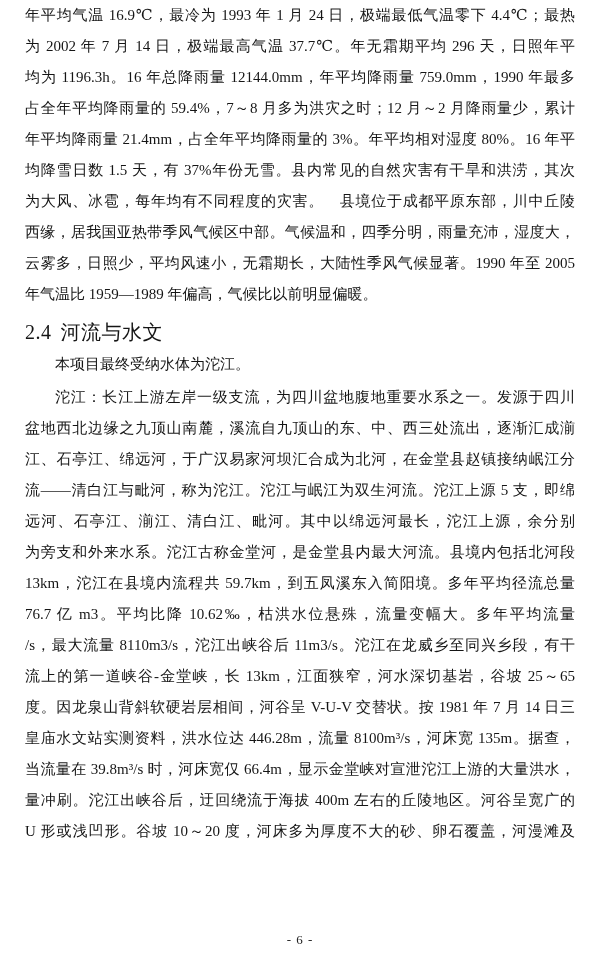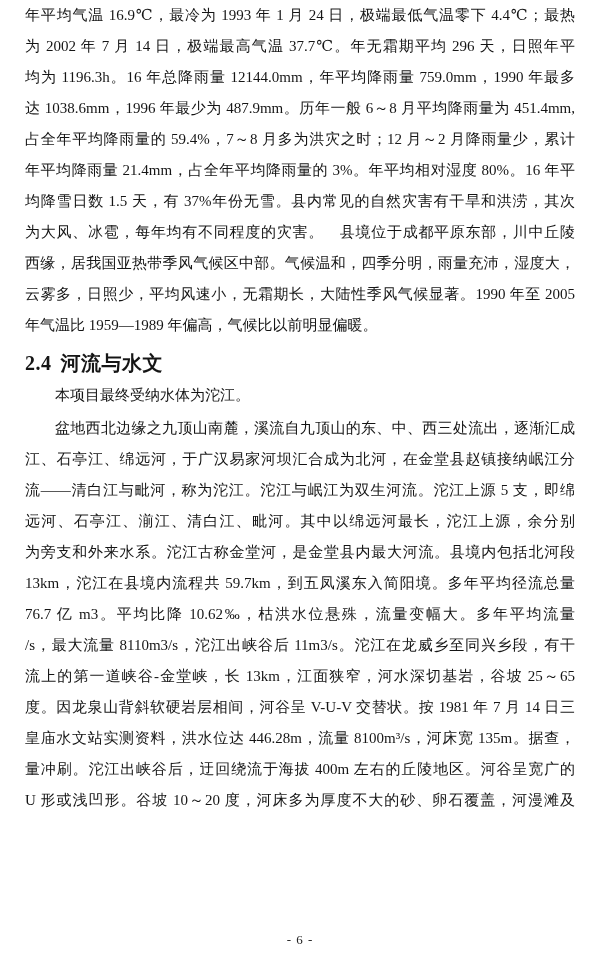--- a/index.html
+++ b/index.html
@@ -24,21 +24,21 @@
     height: 31px;
     overflow: hidden;
   }
   .line.jl {
     text-align-last: justify;
     -moz-text-align-last: justify;
   }
   .para.indent .line:first-child { text-indent: 2em; }
   .section-heading {
     font-size: 20px;
-    font-weight: bold;
+    font-weight: normal;
     line-height: 27px;
     margin: 9px 0 3px 0;
     letter-spacing: 0.5px;
   }
   .section-heading .sec-title { margin-left: 9px; }
   .para.p2 { margin-bottom: 2px; }
   .footer-pagenum {
     position: absolute;
     left: 0; right: 0;
     top: 932px;
@@ -50,49 +50,50 @@
 </style>
 </head>
 <body>
 
 <div class="page">
 
   <div class="para">
       <div class="line jl">年平均气温 16.9℃，最冷为 1993 年 1 月 24 日，极端最低气温零下 4.4℃；最热</div>
       <div class="line jl">为 2002 年 7 月 14 日，极端最高气温 37.7℃。年无霜期平均 296 天，日照年平</div>
       <div class="line jl">均为 1196.3h。16 年总降雨量 12144.0mm，年平均降雨量 759.0mm，1990 年最多</div>
-      <div class="line jl">达 1038.6mm，1996 年最少为 487.9mm。历年一般 6～8 月平均降雨量为 451.4mm,</div>
       <div class="line jl">占全年平均降雨量的 59.4%，7～8 月多为洪灾之时；12 月～2 月降雨量少，累计</div>
       <div class="line jl">年平均降雨量 21.4mm，占全年平均降雨量的 3%。年平均相对湿度 80%。16 年平</div>
       <div class="line jl">均降雪日数 1.5 天，有 37%年份无雪。县内常见的自然灾害有干旱和洪涝，其次</div>
       <div class="line jl">为大风、冰雹，每年均有不同程度的灾害。　县境位于成都平原东部，川中丘陵</div>
       <div class="line jl">西缘，居我国亚热带季风气候区中部。气候温和，四季分明，雨量充沛，湿度大，</div>
       <div class="line jl">云雾多，日照少，平均风速小，无霜期长，大陆性季风气候显著。1990 年至 2005</div>
       <div class="line">年气温比 1959—1989 年偏高，气候比以前明显偏暖。</div>
     </div>
 
   <h2 class="section-heading">
     <span class="sec-num">2.4</span><span class="sec-title">河流与水文</span>
   </h2>
 
   <div class="para indent p2">
       <div class="line">本项目最终受纳水体为沱江。</div>
     </div>
 
   <div class="para indent">
+      <div class="line jl">沱江：长江上游左岸一级支流，为四川盆地腹地重要水系之一。发源于四川</div>
       <div class="line jl">盆地西北边缘之九顶山南麓，溪流自九顶山的东、中、西三处流出，逐渐汇成湔</div>
       <div class="line jl">江、石亭江、绵远河，于广汉易家河坝汇合成为北河，在金堂县赵镇接纳岷江分</div>
       <div class="line jl">流——清白江与毗河，称为沱江。沱江与岷江为双生河流。沱江上源 5 支，即绵</div>
       <div class="line jl">远河、石亭江、湔江、清白江、毗河。其中以绵远河最长，沱江上源，余分别</div>
       <div class="line jl">为旁支和外来水系。沱江古称金堂河，是金堂县内最大河流。县境内包括北河段</div>
       <div class="line jl">13km，沱江在县境内流程共 59.7km，到五凤溪东入简阳境。多年平均径流总量</div>
       <div class="line jl">76.7 亿 m3。平均比降 10.62‰，枯洪水位悬殊，流量变幅大。多年平均流量 251.7m3</div>
       <div class="line jl">/s，最大流量 8110m3/s，沱江出峡谷后 11m3/s。沱江在龙威乡至同兴乡段，有干</div>
       <div class="line jl">流上的第一道峡谷-金堂峡，长 13km，江面狭窄，河水深切基岩，谷坡 25～65</div>
       <div class="line jl">度。因龙泉山背斜软硬岩层相间，河谷呈 V-U-V 交替状。按 1981 年 7 月 14 日三</div>
       <div class="line jl">皇庙水文站实测资料，洪水位达 446.28m，流量 8100m³/s，河床宽 135m。据查，</div>
+      <div class="line jl">当流量在 39.8m³/s 时，河床宽仅 66.4m，显示金堂峡对宣泄沱江上游的大量洪水，</div>
       <div class="line jl">量冲刷。沱江出峡谷后，迂回绕流于海拔 400m 左右的丘陵地区。河谷呈宽广的</div>
       <div class="line jl">U 形或浅凹形。谷坡 10～20 度，河床多为厚度不大的砂、卵石覆盖，河漫滩及</div>
     </div>
 
   <div class="footer-pagenum">- 6 -</div>
 
 </div>
 
 </body></html>

